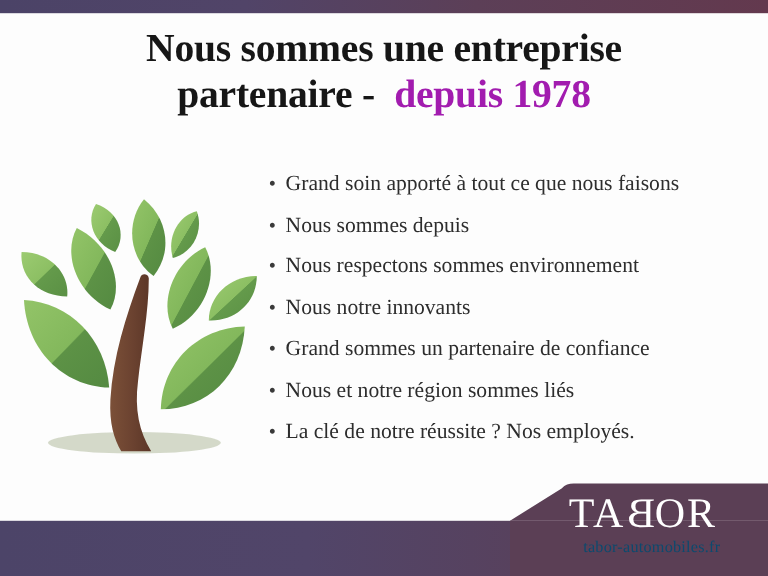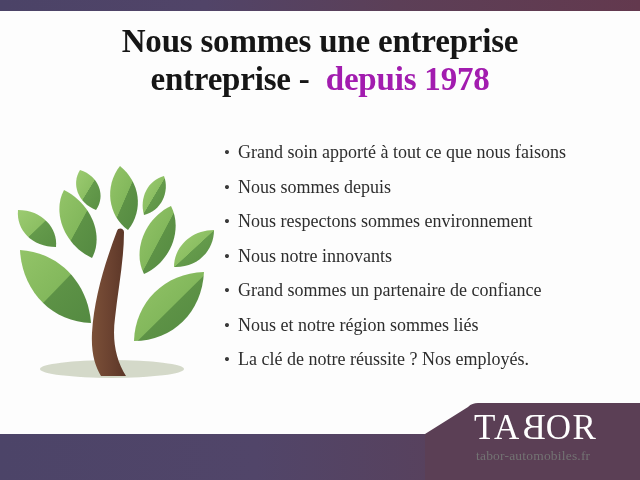--- a/index.html
+++ b/index.html
@@ -104,39 +104,39 @@
     color: #ffffff;
     font-size: 35px;
     line-height: 36px;
     font-weight: normal;
     letter-spacing: 1.5px;
     font-stretch: condensed;
   }
   .logo-word .letter-b { display: inline-block; transform: scaleX(-1); }
   .logo-sub {
     display: block;
-    color: #737373;
+    color: #0c4a6e;
     font-size: 13.5px;
     line-height: 17px;
     letter-spacing: 0.2px;
     margin-top: 1px;
-    margin-left: 2px;
+    margin-left: 12px;
   }
 </style>
 </head>
 <body>
 
 <div id="slide">
 
   <div class="top-bar"></div>
 
   <div class="heading">
     <span class="line">Nous sommes une entreprise</span>
     <span class="line">
-      <span>entreprise</span><span class="dash">&nbsp;</span><span class="dash">-</span><span class="dash">&nbsp;&nbsp;</span><span class="hl-green">depuis 1978</span>
+      <span>partenaire</span><span class="dash">&nbsp;</span><span class="dash">-</span><span class="dash">&nbsp;&nbsp;</span><span class="hl-green">depuis 1978</span>
     </span>
   </div>
 
   <div class="tree-wrap">
     <svg viewBox="0 0 215 240" xmlns="http://www.w3.org/2000/svg">
       <defs>
         <linearGradient id="leafA" x1="0" y1="0" x2="1" y2="1">
           <stop offset="0%" stop-color="#93c468"></stop>
           <stop offset="52%" stop-color="#83b85c"></stop>
           <stop offset="53%" stop-color="#5d9246"></stop>

